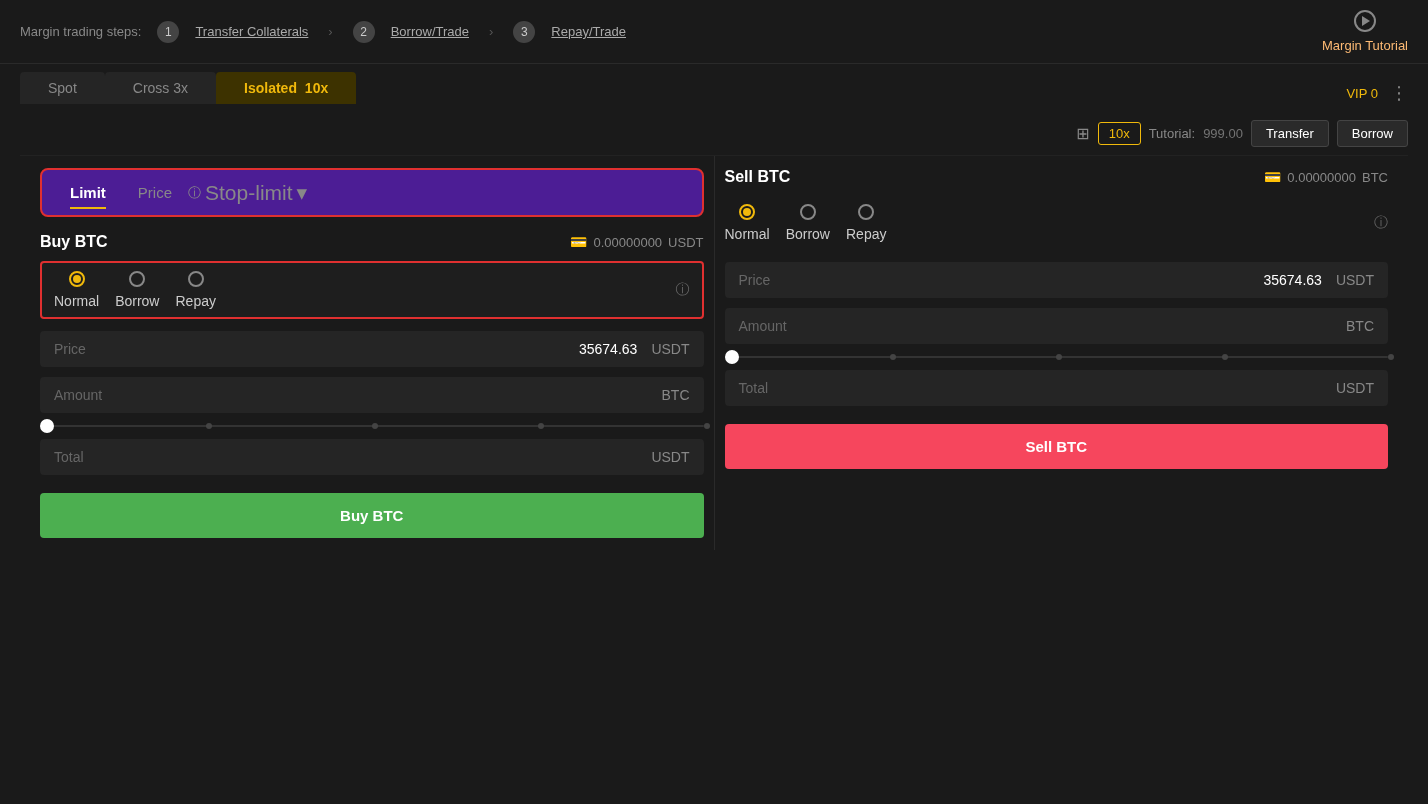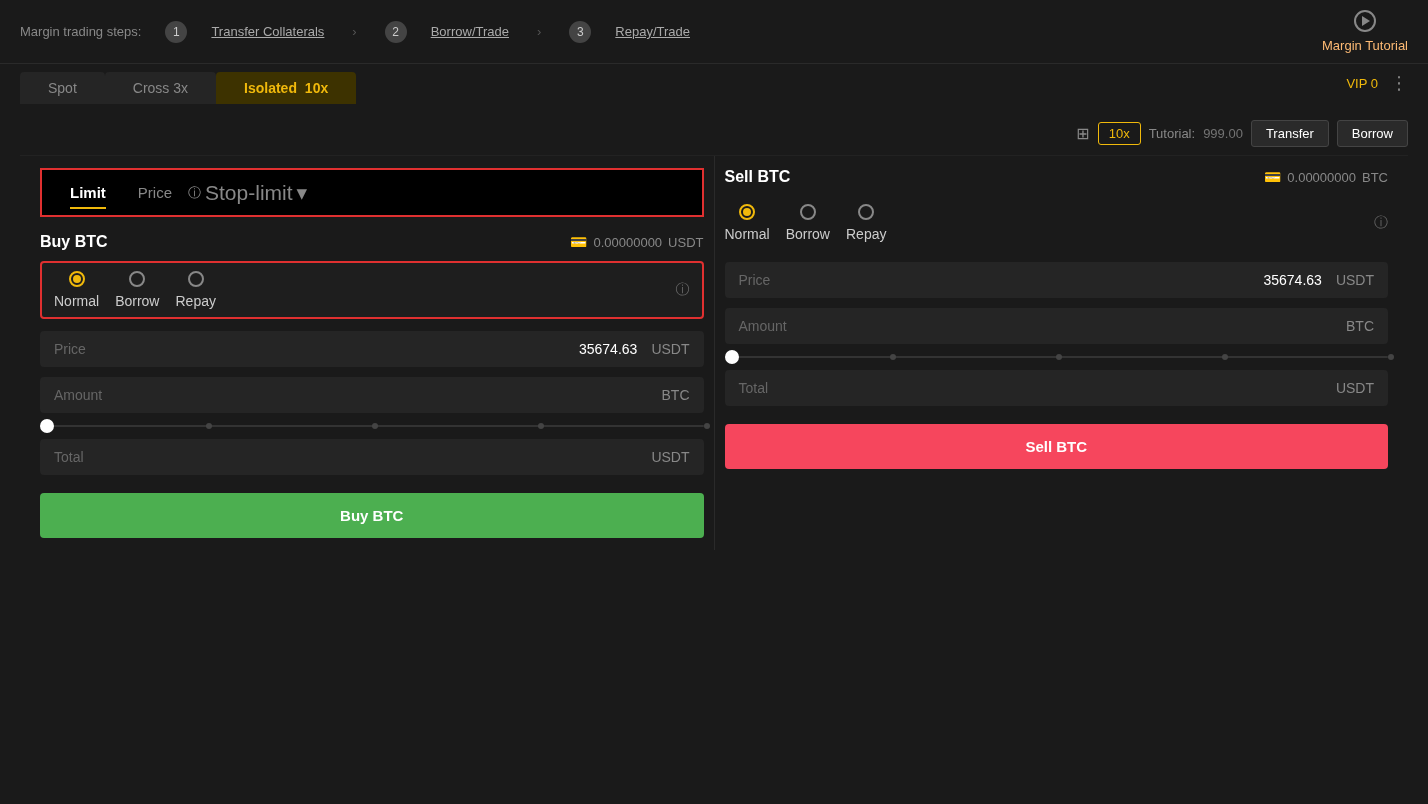--- a/index.html
+++ b/index.html
@@ -9,21 +9,21 @@
       font-family: -apple-system, BlinkMacSystemFont, 'Segoe UI', sans-serif;
       font-size: 14px;
       width: 1428px;
       min-height: 804px;
     }
 
     
     .top-bar {
       display: flex;
       align-items: center;
-      gap: 24px;
+      gap: 16px;
       padding: 10px 20px;
       background: #1a1a1a;
       border-bottom: 1px solid #2a2a2a;
       font-size: 13px;
       color: #888;
     }
     .top-bar .step-label { color: #888; }
     .top-bar .step-num {
       background: #444;
       color: #ccc;
@@ -61,21 +61,21 @@
       width: 0; height: 0;
       border-top: 5px solid transparent;
       border-bottom: 5px solid transparent;
       border-left: 8px solid #888;
       margin-left: 2px;
     }
 
     
     .tabs-row {
       display: flex;
-      align-items: flex-start;
+      align-items: flex-end;
       padding: 8px 20px;
       background: #1a1a1a;
       gap: 0;
     }
     .tab-btn {
       padding: 8px 28px;
       background: #252525;
       color: #888;
       border: none;
       cursor: pointer;
@@ -121,24 +121,24 @@
       flex: 1;
       padding: 12px 0;
     }
 
     
     .order-type-tabs {
       display: flex;
       align-items: center;
       gap: 0;
       border: 2px solid #e03030;
-      border-radius: 0;
+      border-radius: 8px;
       padding: 8px 12px;
       margin-bottom: 16px;
-      background: #000000;
+      background: #4c1d95;
     }
     .order-tab {
       padding: 6px 16px;
       background: none;
       border: none;
       color: #888;
       cursor: pointer;
       font-size: 15px;
       position: relative;
     }

